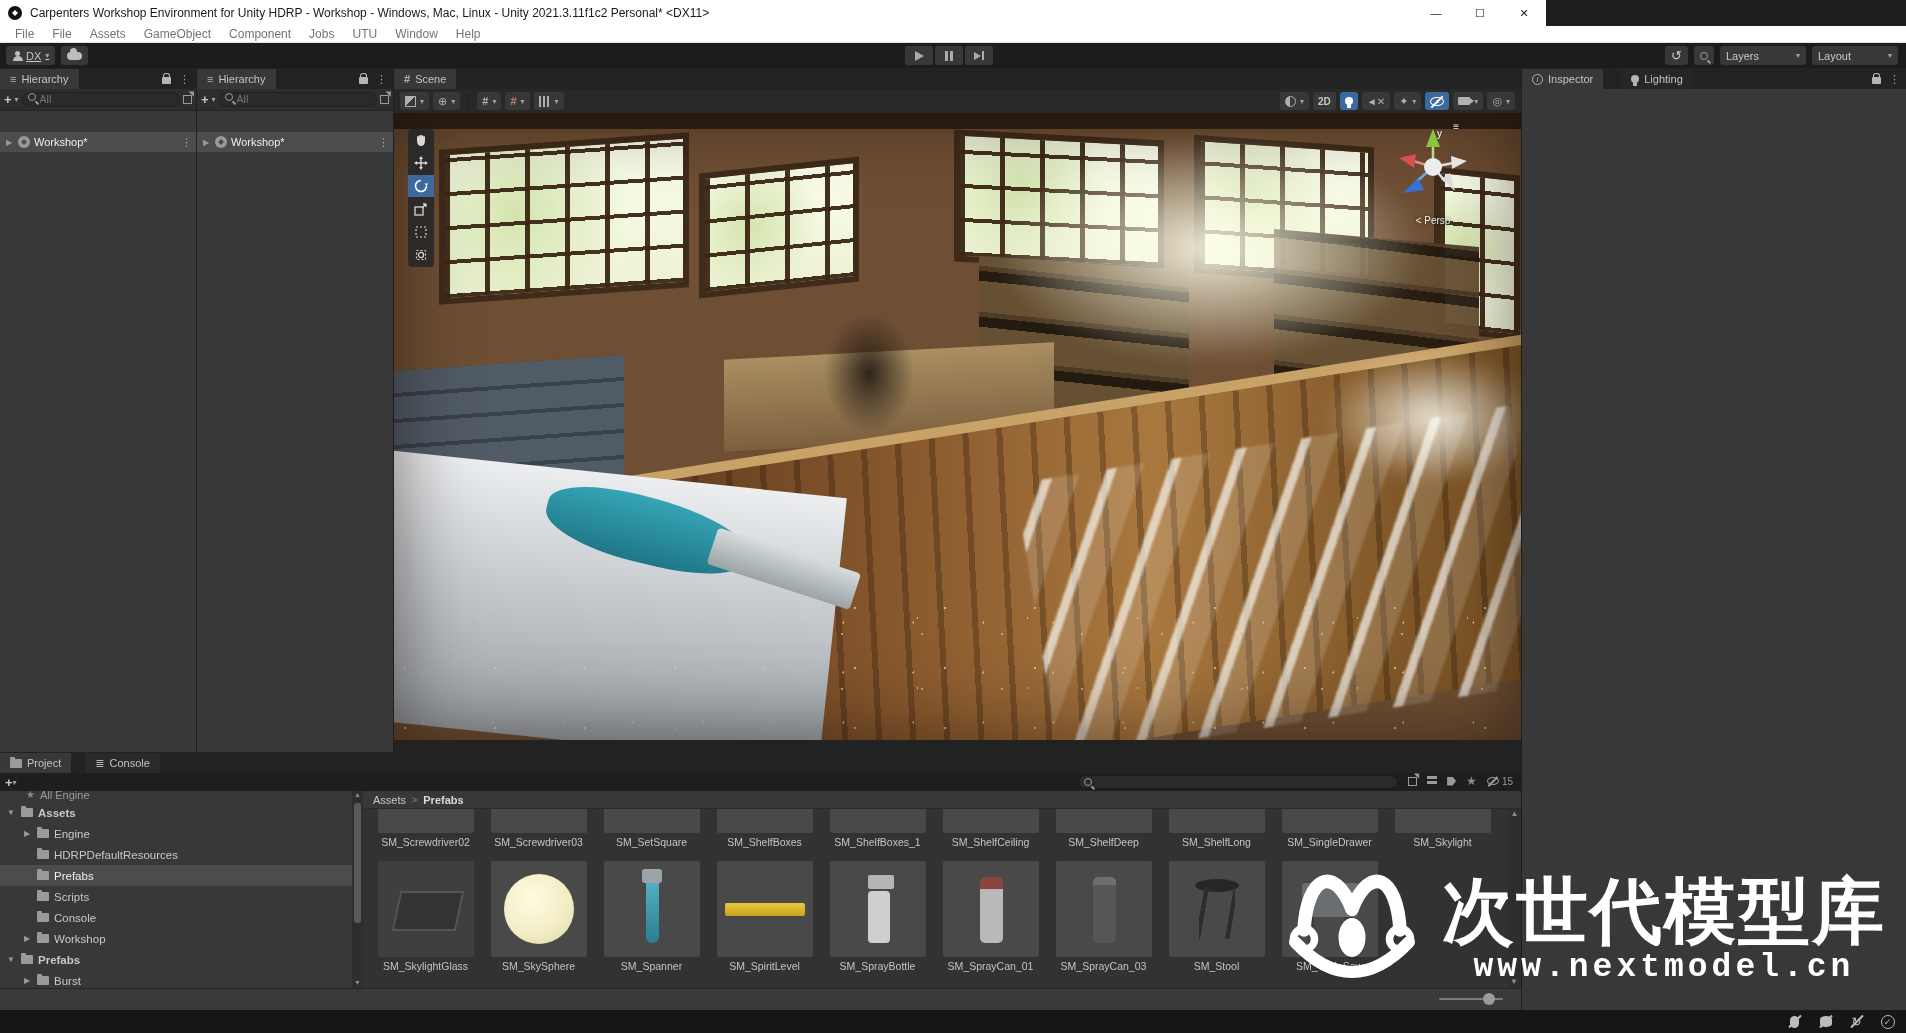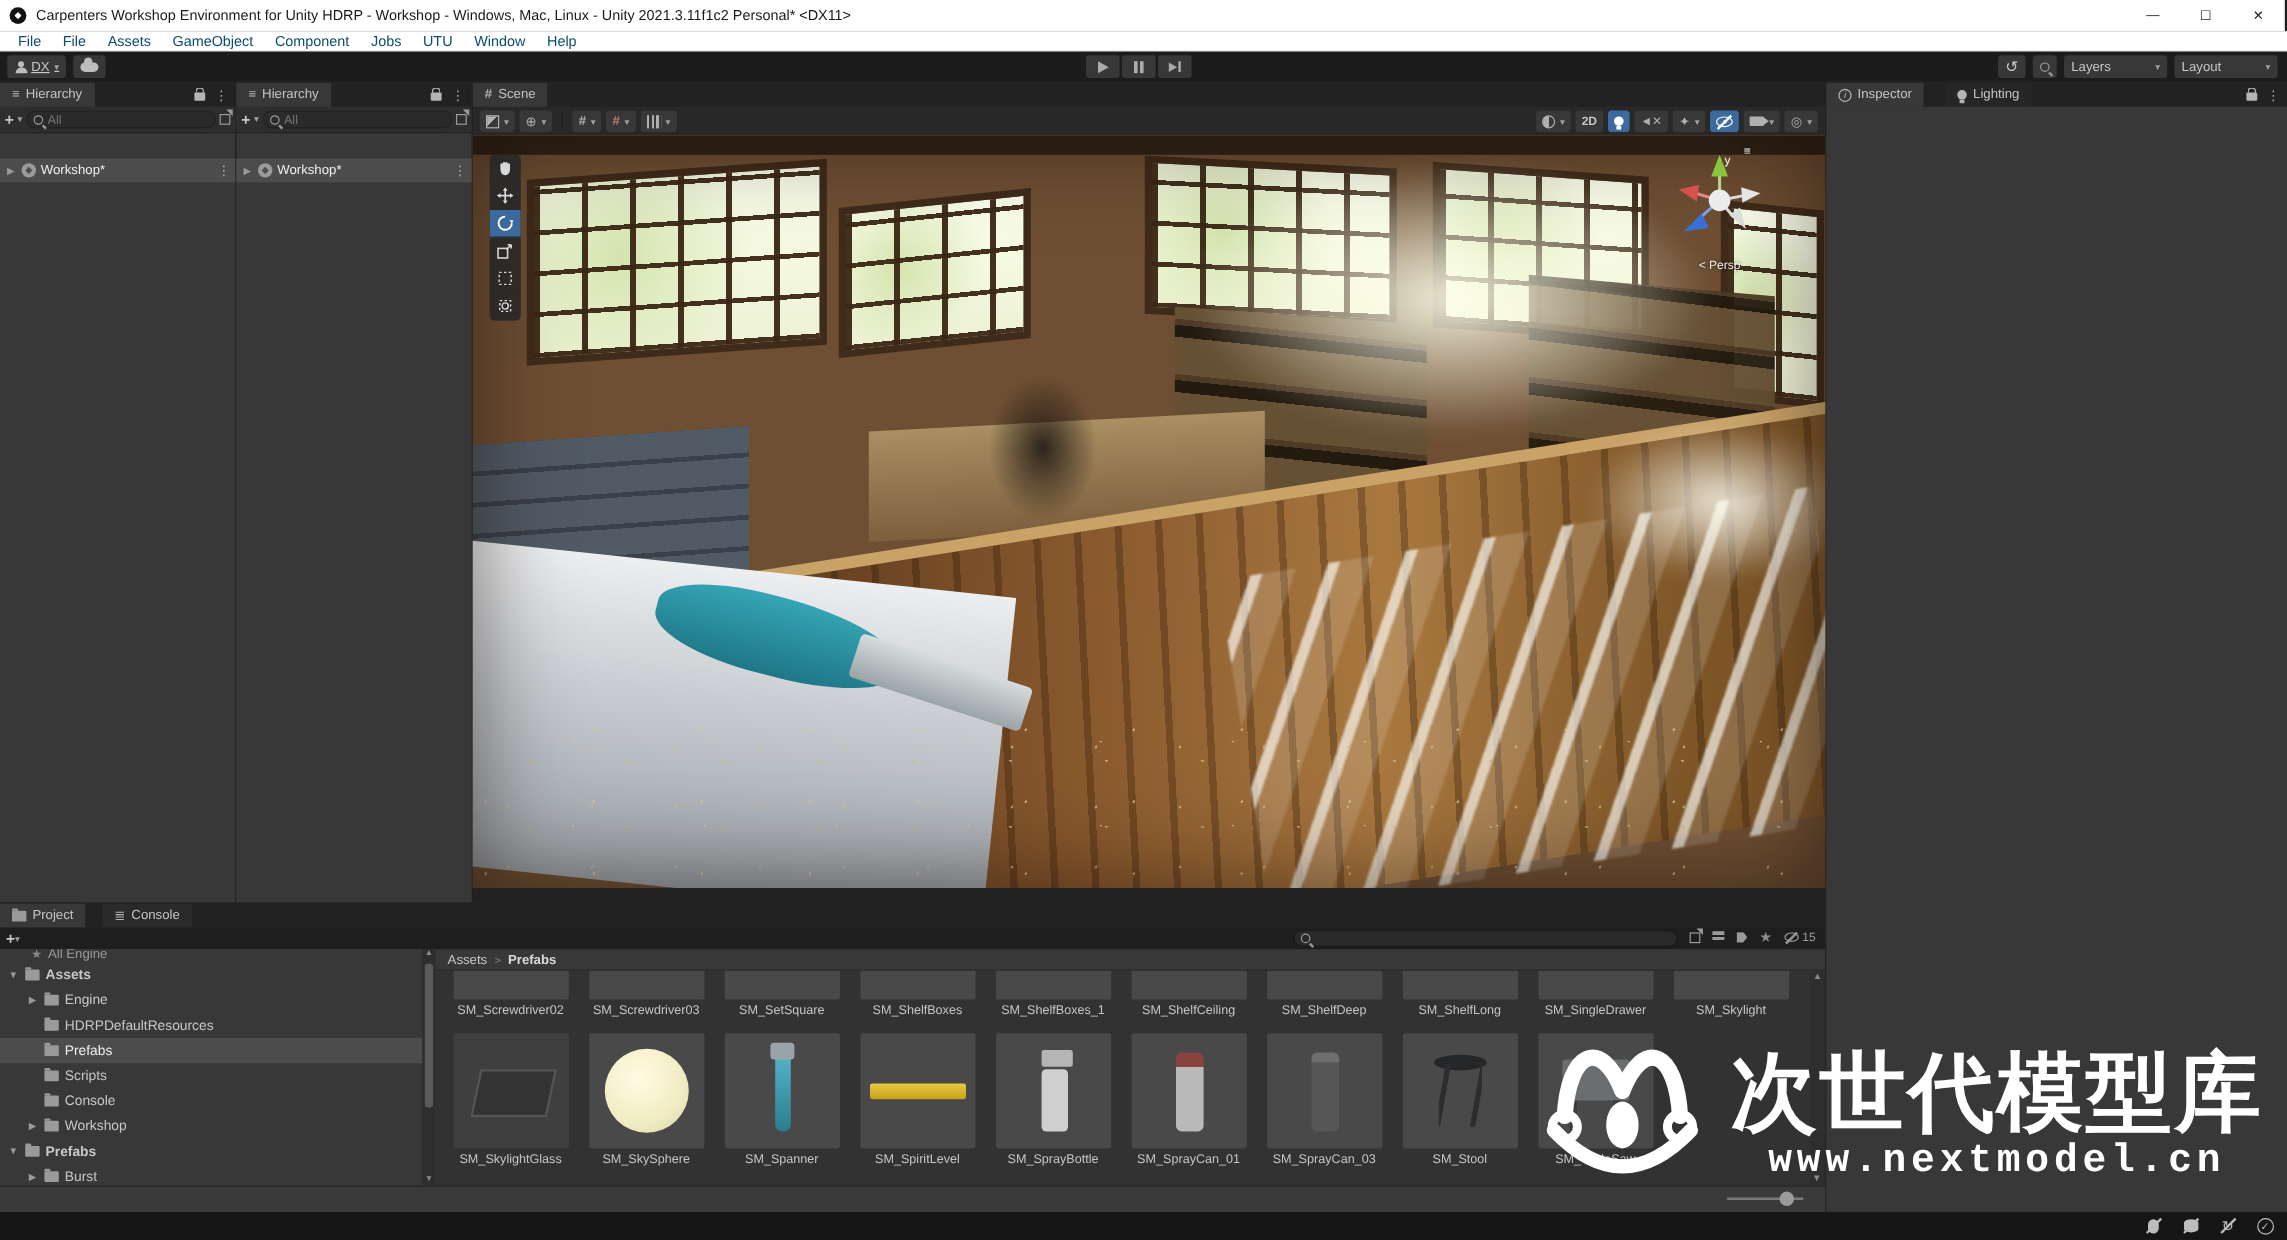--- a/index.html
+++ b/index.html
@@ -1,30 +1,30 @@
 <!DOCTYPE html>
 <html><head>
 <meta charset="utf-8">
 <style>
   * { margin:0; padding:0; box-sizing:border-box; }
   html,body { width:1906px; height:1033px; overflow:hidden; background:#1e1e1e;
     font-family:"Liberation Sans", sans-serif; color:#c8c8c8; }
 
   
-  .titlebar { position:absolute; left:0; top:0; width:1904px; height:26px; background:#ffffff;
+  .titlebar { position:absolute; left:0; top:0; width:1546px; height:26px; background:#ffffff;
     display:flex; align-items:center; color:#1a1a1a; font-size:12px; }
   .unity-logo { width:14px; height:14px; border-radius:50%; background:#111; margin:0 8px 0 8px; position:relative; }
   .unity-logo::after { content:''; position:absolute; left:4px; top:4px; width:6px; height:6px; background:#fff;
     clip-path:polygon(50% 0,100% 50%,50% 100%,0 50%); }
   .win-controls { margin-left:auto; display:flex; height:26px; }
   .win-btn { width:44px; height:26px; display:flex; align-items:center; justify-content:center; color:#222; font-size:11px; }
 
   
   .menubar { position:absolute; left:0; top:26px; width:1906px; height:17px; background:#ffffff;
-    display:flex; align-items:center; color:#0c4a6e; font-size:12px; padding-left:6px; border-bottom:1px solid #e2e2e2;}
+    display:flex; align-items:center; color:#737373; font-size:12px; padding-left:6px; border-bottom:1px solid #e2e2e2;}
   .menu-item { padding:0 9px; height:17px; display:flex; align-items:center; }
 
   
   .toolbar { position:absolute; left:0; top:43px; width:1906px; height:25px; background:#1c1c1c;
     display:flex; align-items:center; font-size:11px;text-decoration:underline; }
   .tb-btn { background:#383838; border-radius:3px; height:19px; display:flex; align-items:center;
     padding:0 6px; margin-left:6px; color:#c8c8c8; gap:4px; }
   .person-ico { width:10px; height:10px; position:relative; }
   .person-ico::before { content:''; position:absolute; left:3px; top:0; width:5px; height:5px; border-radius:50%; background:#bdbdbd; }
   .person-ico::after { content:''; position:absolute; left:0.5px; top:5.5px; width:10px; height:5px; border-radius:5px 5px 0 0; background:#bdbdbd; }
@@ -50,21 +50,21 @@
   .tab { height:20px; display:flex; align-items:center; gap:5px; padding:0 10px; font-size:11px; color:#c4c4c4; background:#2a2a2a; }
   .tab.active { background:#383838; }
   .strip-right { margin-left:auto; display:flex; align-items:center; gap:8px; padding-right:6px; height:20px; }
   .kebab { color:#b0b0b0; font-size:11px; }
   .lock { width:9px; height:7px; background:#b5b5b5; border-radius:1px; position:relative; margin-top:3px; display:inline-block; }
   .lock::before { content:''; position:absolute; top:-4px; left:1px; width:5px; height:5px; border:1.5px solid #b5b5b5; border-bottom:none; border-radius:3px 3px 0 0; }
   .lines-ico { font-size:11px; color:#b5b5b5; }
   .panel-toolbar { height:22px; background:#2e2e2e; display:flex; align-items:center; padding:0 4px; gap:3px; border-bottom:1px solid #242424; }
   .plus { color:#c8c8c8; font-size:13px; font-weight:bold; }
   .searchbox { flex:1; height:15px; background:#2a2a2a; border:1px solid #212121; border-radius:8px;
-    display:flex; align-items:center; padding:0 5px; gap:4px; }
+    display:flex; align-items:flex-start; padding:0 5px; gap:4px; }
   .searchbox input { flex:1; background:transparent; border:none; outline:none; color:#c8c8c8; font-size:10.5px; width:40px; font-family:"Liberation Sans", sans-serif;}
   .pick-ico { width:9px; height:9px; border:1px solid #9a9a9a; position:relative; }
   .pick-ico::after { content:'◥'; position:absolute; right:-3px; top:-6px; font-size:7px; color:#9a9a9a; }
   .panel-body { background:#383838; position:absolute; left:0; right:0; bottom:0; }
   .scene-row { height:20px; background:#4c4c4c; display:flex; align-items:center; gap:4px; padding:0 4px; font-size:11px; color:#eee; }
   .disc { color:#9a9a9a; font-size:8px; width:10px; text-align:center; }
   .unity-cube { width:12px; height:12px; border-radius:50%; background:#9a9a9a; position:relative; }
   .unity-cube::after { content:''; position:absolute; left:3px; top:3px; width:6px; height:6px; background:#4c4c4c; clip-path:polygon(50% 0,100% 50%,50% 100%,0 50%); }
 
   

